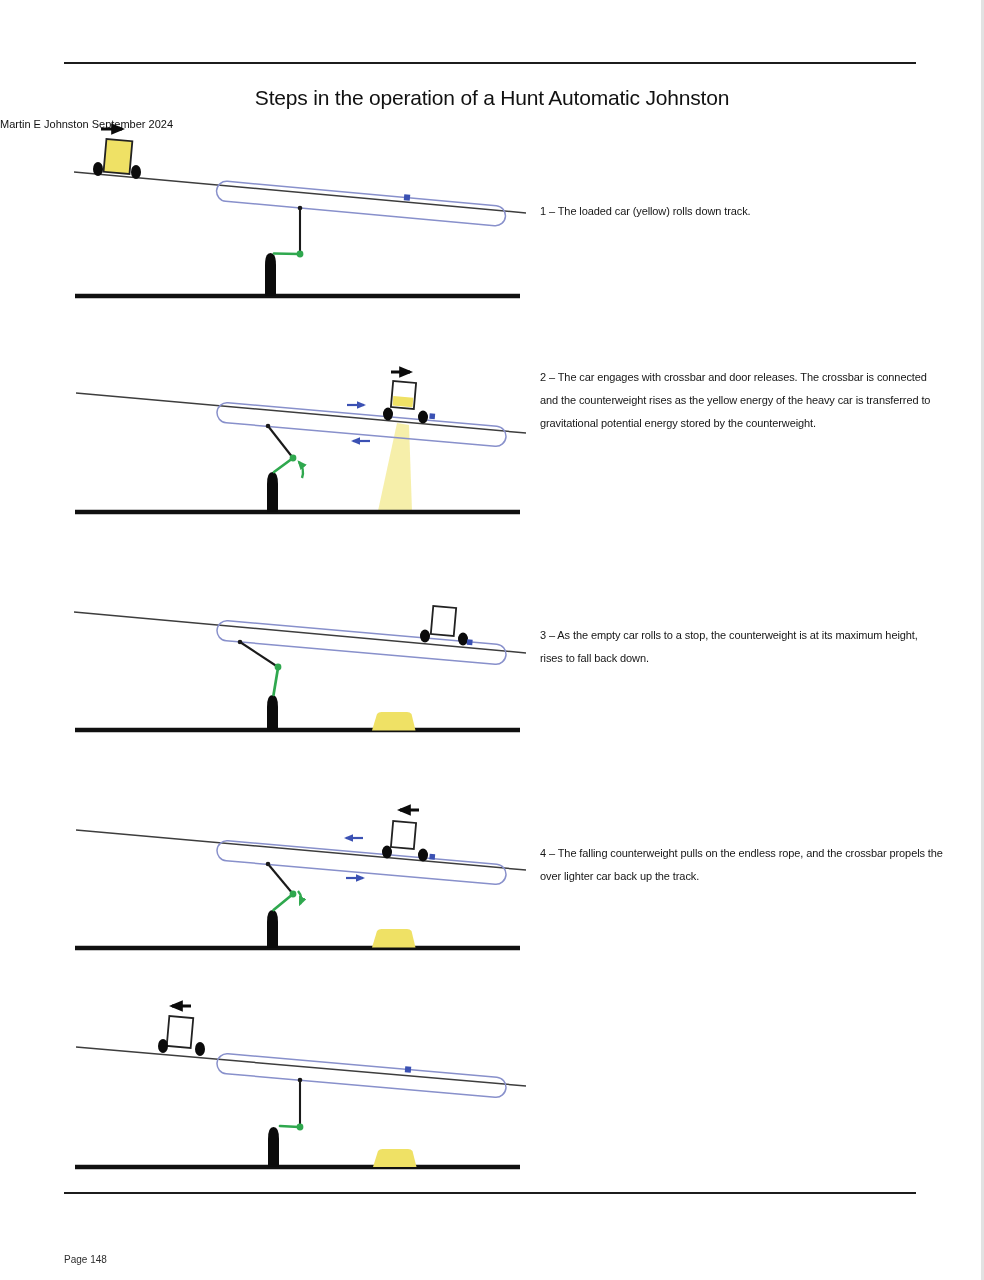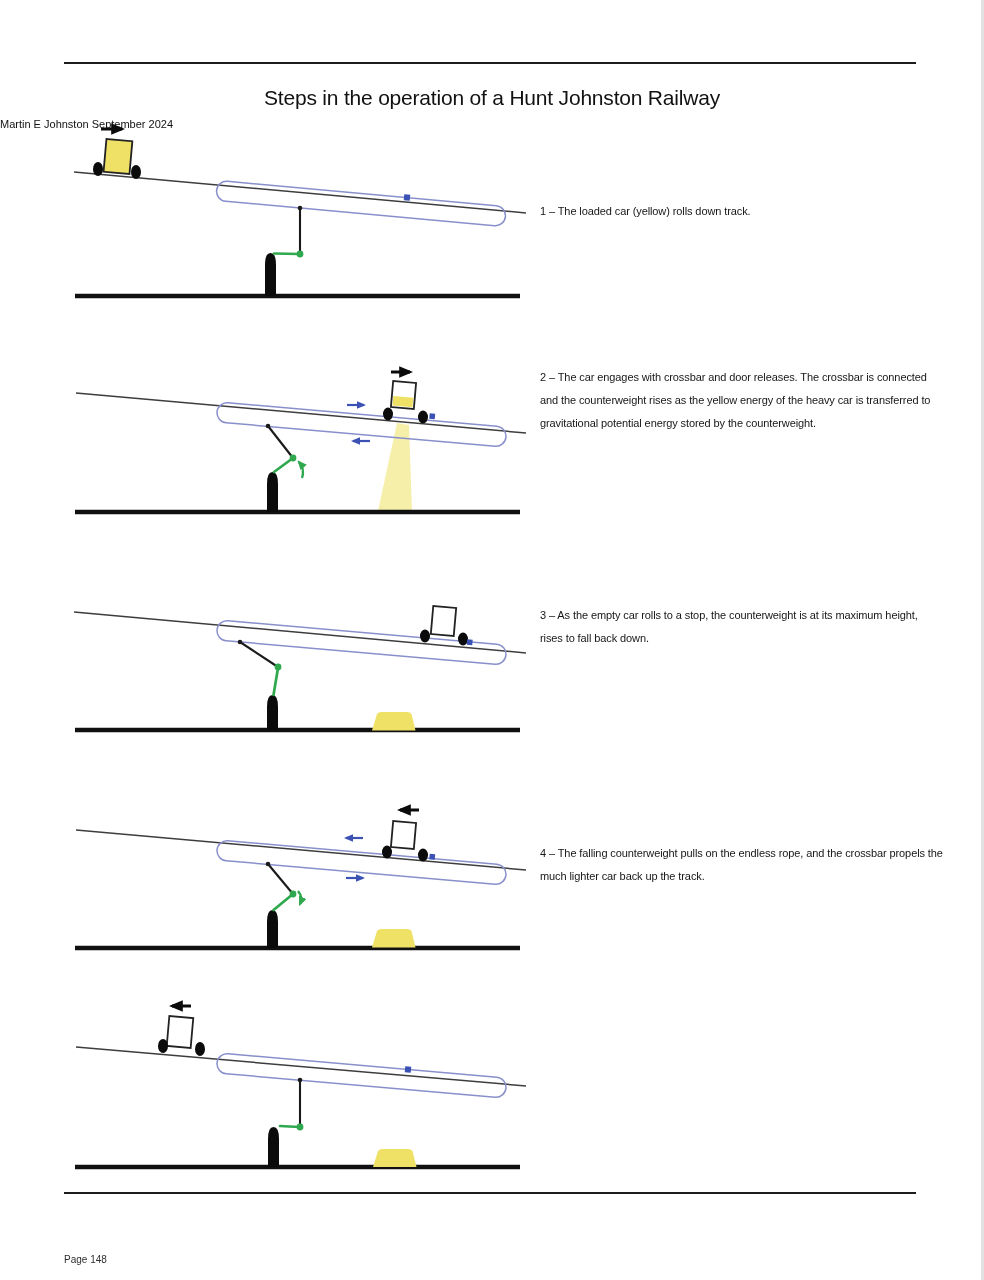--- a/index.html
+++ b/index.html
@@ -40,21 +40,21 @@
   .mk-k{fill:#0b0b0b;}
   .mk-b{fill:var(--arrow-blue,#3b51b3);}
   .mk-g{fill:var(--counterweight-green,#2fa84e);}
 </style>
 </head>
 <body>
 
 <div class="page">
 
   <div class="rule rule-top"></div>
-  <h1 class="title">Steps in the operation of a Hunt Johnston Railway</h1>
+  <h1 class="title">Steps in the operation of a Hunt Automatic Johnston</h1>
   <div class="subtitle">Martin E Johnston September 2024</div>
 
   <svg class="panel" style="left:60px;top:110px" width="480" height="200" viewBox="0 0 480 200">
     <defs>
       <marker id="mkK" markerWidth="4.6" markerHeight="3.8" refX="3.6" refY="1.9" orient="auto" markerUnits="strokeWidth">
         <path d="M0,0 L4.6,1.9 L0,3.8 Z" class="mk-k"></path>
       </marker>
       <marker id="mkB" markerWidth="4.2" markerHeight="3.4" refX="3.2" refY="1.7" orient="auto" markerUnits="strokeWidth">
         <path d="M0,0 L4.2,1.7 L0,3.4 Z" class="mk-b"></path>
       </marker>
@@ -120,21 +120,21 @@
     <line class="glink" x1="213.5" y1="115" x2="218" y2="88"></line>
     <circle class="gdot" cx="218" cy="87" r="3.4"></circle>
     <path class="pile" d="M312,150.5 L317,134 Q318.5,132 321.5,132 L347,132 Q350,132 351.5,134 L355.5,150.5 Z"></path>
     <g>
       <rect class="carbox" x="372" y="27" width="23" height="28" transform="rotate(5 383.5 41)"></rect>
       <ellipse class="wheel" cx="365" cy="56" rx="5" ry="6.5"></ellipse>
       <ellipse class="wheel" cx="403" cy="59" rx="5" ry="6.5"></ellipse>
       <rect class="bluesq" x="407" y="59.5" width="5.5" height="5.5" transform="rotate(5 409.5 62)"></rect>
     </g>
   </svg>
-  <div class="caption" style="top:604px">
+  <div class="caption" style="top:624px">
     <div class="cline">3 – As the empty car rolls to a stop, the counterweight is at its maximum height,</div>
     <div class="cline">rises to fall back down.</div>
   </div>
 
   <svg class="panel" style="left:60px;top:790px" width="480" height="180" viewBox="0 0 480 180">
     <line class="track" x1="16" y1="40" x2="466" y2="80"></line>
     <rect class="loop" x="156.5" y="62.5" width="290" height="20" rx="10" transform="rotate(5 301.5 72.5)"></rect>
     <line class="ground" x1="15" y1="158" x2="460" y2="158"></line>
     <path class="post" d="M207,158 L207,132 Q207,120 212.5,120 Q218,120 218,132 L218,158 Z"></path>
     <circle class="dot" cx="208" cy="74" r="2.3"></circle>
@@ -148,21 +148,21 @@
     <g>
       <line class="karrow" x1="359" y1="20" x2="340" y2="20" marker-end="url(#mkK)"></line>
       <rect class="carbox" x="332" y="32" width="23" height="26" transform="rotate(5 343.5 45)"></rect>
       <ellipse class="wheel" cx="327" cy="62" rx="5" ry="6.5"></ellipse>
       <ellipse class="wheel" cx="363" cy="65" rx="5" ry="6.5"></ellipse>
       <rect class="bluesq" x="369.5" y="64" width="5.5" height="5.5" transform="rotate(5 372 66.5)"></rect>
     </g>
   </svg>
   <div class="caption" style="top:842px">
     <div class="cline">4 – The falling counterweight pulls on the endless rope, and the crossbar propels the</div>
-    <div class="cline">much lighter car back up the track.</div>
+    <div class="cline">over lighter car back up the track.</div>
   </div>
 
   <svg class="panel" style="left:60px;top:985px" width="480" height="195" viewBox="0 0 480 195">
     <line class="track" x1="16" y1="62" x2="466" y2="101"></line>
     <rect class="loop" x="156.5" y="80.5" width="290" height="20" rx="10" transform="rotate(5 301.5 90.5)"></rect>
     <rect class="bluesq" x="345" y="81.5" width="6" height="6" transform="rotate(5 348 84.5)"></rect>
     <line class="ground" x1="15" y1="182" x2="460" y2="182"></line>
     <path class="post" d="M208,182 L208,154 Q208,142 213.5,142 Q219,142 219,154 L219,182 Z"></path>
     <circle class="dot" cx="240" cy="95" r="2.3"></circle>
     <line class="rope" x1="240" y1="95" x2="240" y2="141"></line>

